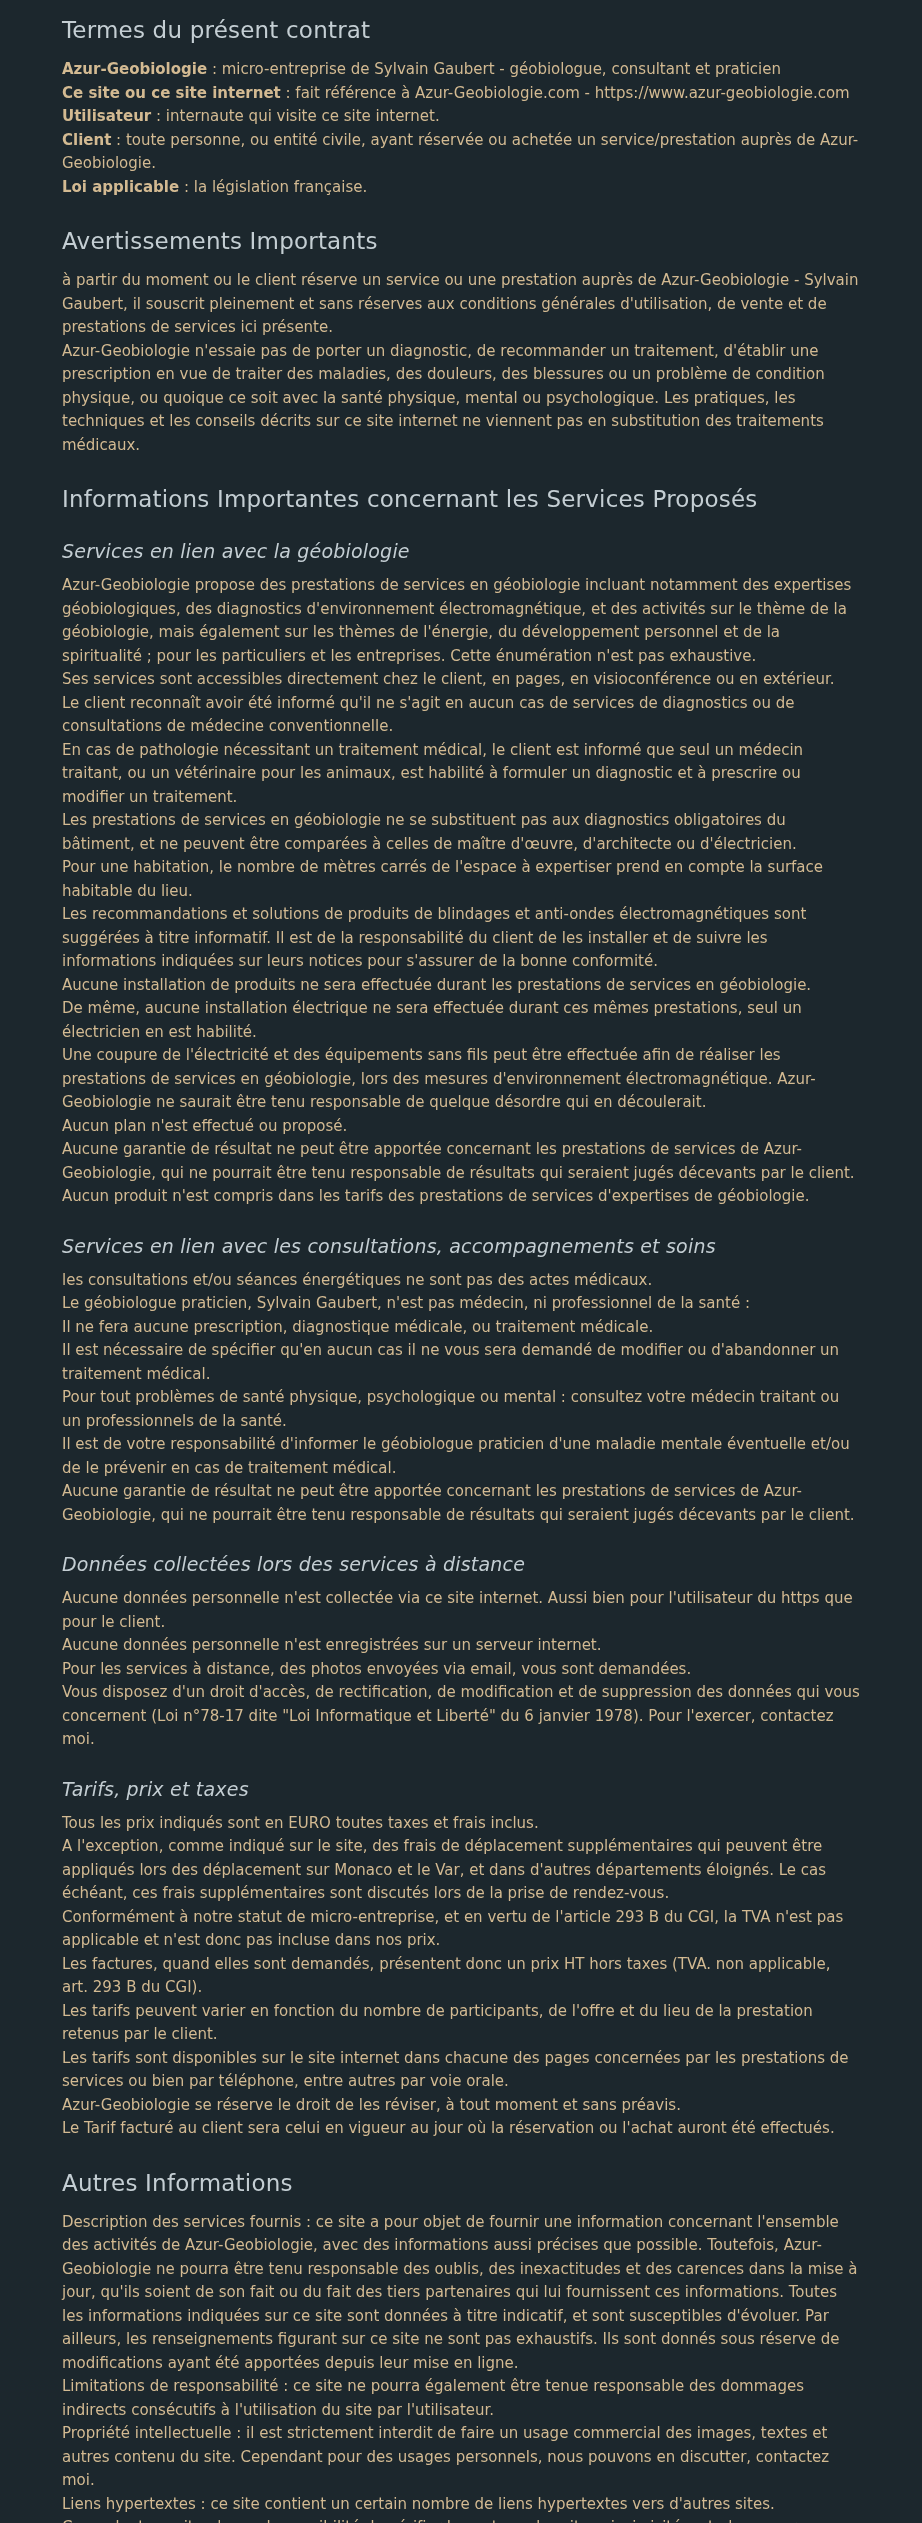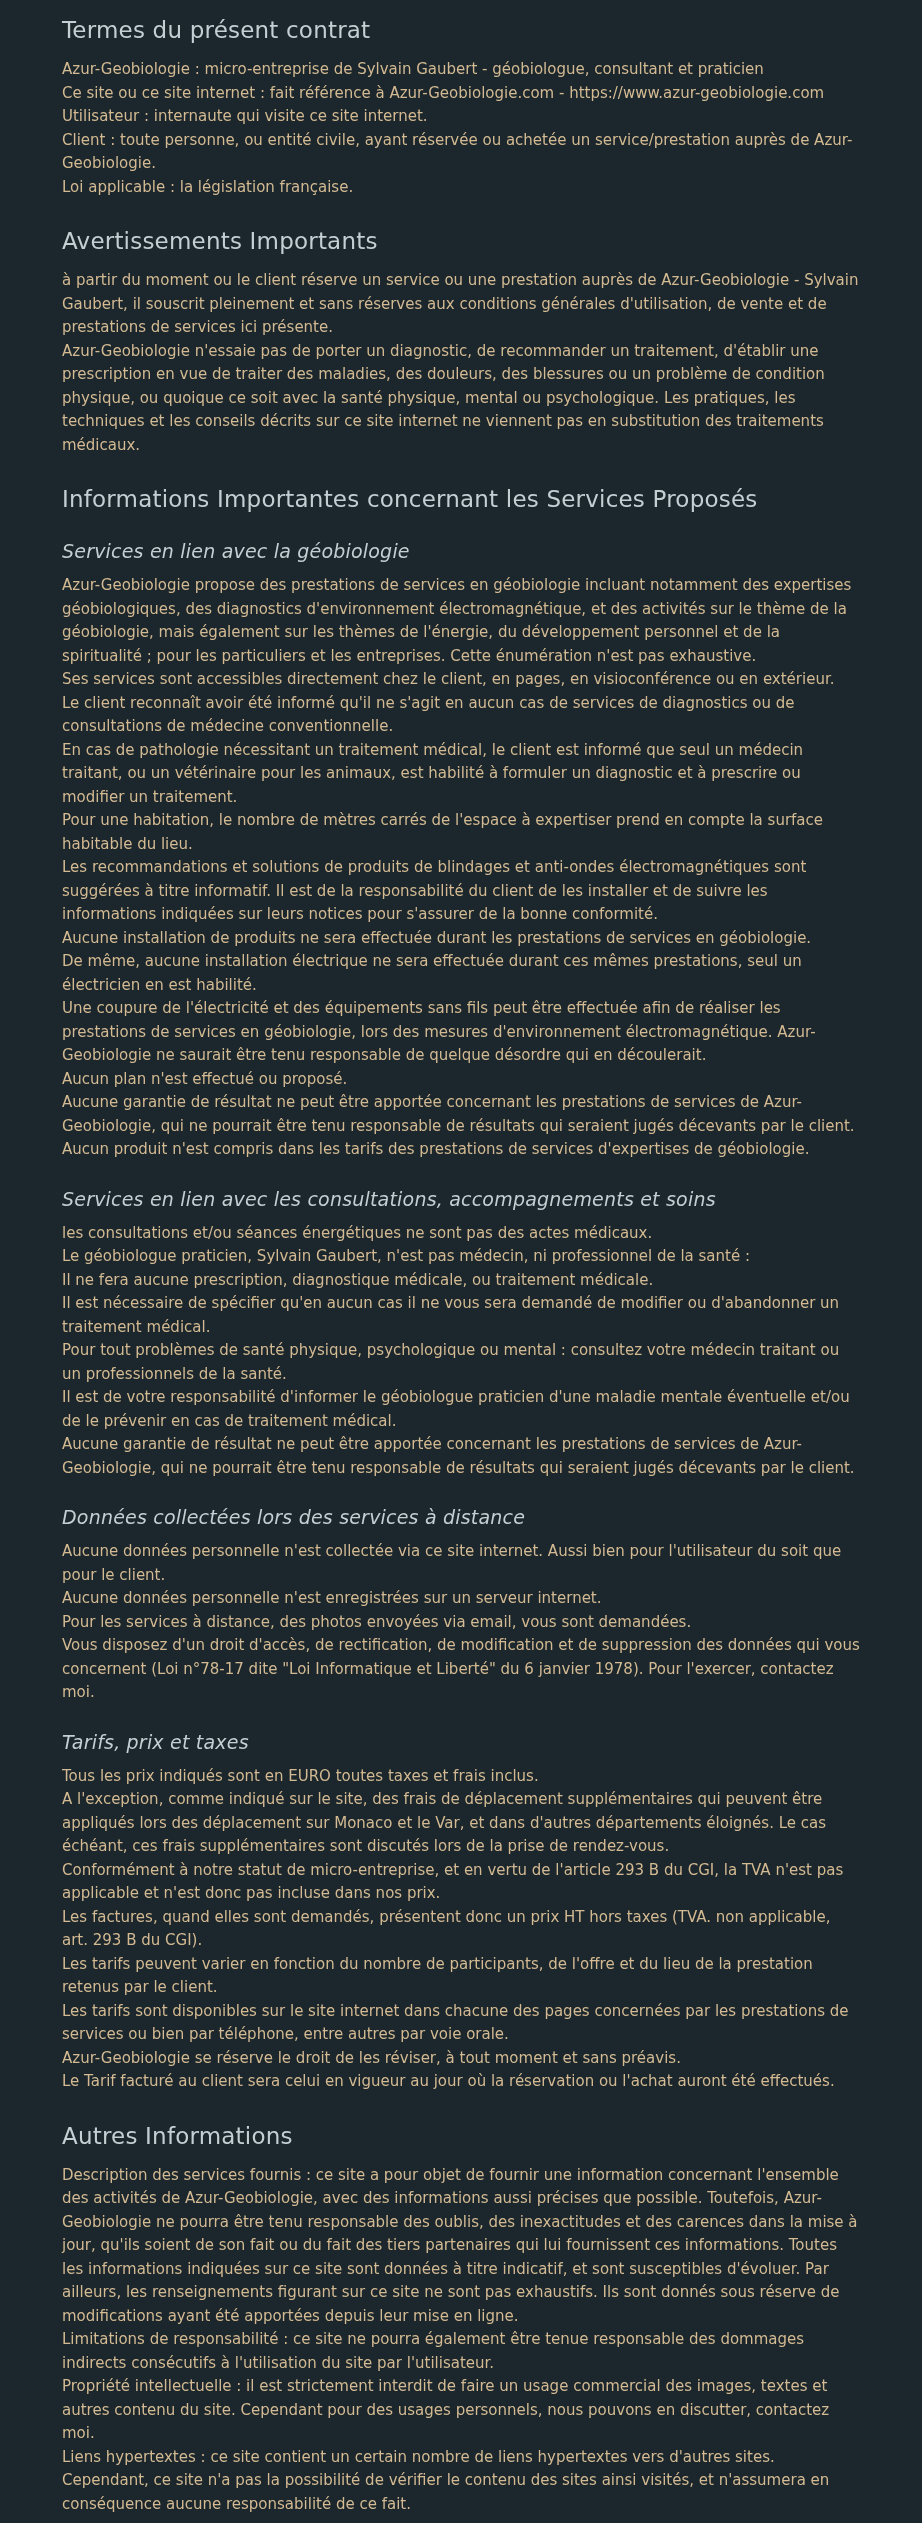--- a/index.html
+++ b/index.html
@@ -49,21 +49,21 @@
   .paragraph {
     margin: 0;
   }
   .paragraph.gap-before {
     margin-top: 23px;
   }
   .line {
     display: block;
   }
   .line strong {
-    font-weight: 400;
+    font-weight: 700;
     color: var(--body);
   }
 </style>
 </head>
 <body>
 
 <article class="page">
     <h2>Termes du présent contrat</h2>
     <div class="paragraph">
       <div class="line"><strong>Azur-Geobiologie</strong><span> : micro-entreprise de Sylvain Gaubert - géobiologue, consultant et praticien</span></div>
@@ -77,20 +77,21 @@
       <div class="line">à partir du moment ou le client réserve un service ou une prestation auprès de Azur-Geobiologie - Sylvain Gaubert, il souscrit pleinement et sans réserves aux conditions générales d'utilisation, de vente et de prestations de services ici présente.</div>
       <div class="line">Azur-Geobiologie n'essaie pas de porter un diagnostic, de recommander un traitement, d'établir une prescription en vue de traiter des maladies, des douleurs, des blessures ou un problème de condition physique, ou quoique ce soit avec la santé physique, mental ou psychologique. Les pratiques, les techniques et les conseils décrits sur ce site internet ne viennent pas en substitution des traitements médicaux.</div>
     </div>
     <h2>Informations Importantes concernant les Services Proposés</h2>
     <h3>Services en lien avec la géobiologie</h3>
     <div class="paragraph">
       <div class="line">Azur-Geobiologie propose des prestations de services en géobiologie incluant notamment des expertises géobiologiques, des diagnostics d'environnement électromagnétique, et des activités sur le thème de la géobiologie, mais également sur les thèmes de l'énergie, du développement personnel et de la spiritualité ; pour les particuliers et les entreprises. Cette énumération n'est pas exhaustive.</div>
       <div class="line">Ses services sont accessibles directement chez le client, en pages, en visioconférence ou en extérieur.</div>
       <div class="line">Le client reconnaît avoir été informé qu'il ne s'agit en aucun cas de services de diagnostics ou de consultations de médecine conventionnelle.</div>
       <div class="line">En cas de pathologie nécessitant un traitement médical, le client est informé que seul un médecin traitant, ou un vétérinaire pour les animaux, est habilité à formuler un diagnostic et à prescrire ou modifier un traitement.</div>
+      <div class="line">Les prestations de services en géobiologie ne se substituent pas aux diagnostics obligatoires du bâtiment, et ne peuvent être comparées à celles de maître d'œuvre, d'architecte ou d'électricien.</div>
       <div class="line">Pour une habitation, le nombre de mètres carrés de l'espace à expertiser prend en compte la surface habitable du lieu.</div>
       <div class="line">Les recommandations et solutions de produits de blindages et anti-ondes électromagnétiques sont suggérées à titre informatif. Il est de la responsabilité du client de les installer et de suivre les informations indiquées sur leurs notices pour s'assurer de la bonne conformité.</div>
       <div class="line">Aucune installation de produits ne sera effectuée durant les prestations de services en géobiologie.</div>
       <div class="line">De même, aucune installation électrique ne sera effectuée durant ces mêmes prestations, seul un électricien en est habilité.</div>
       <div class="line">Une coupure de l'électricité et des équipements sans fils peut être effectuée afin de réaliser les prestations de services en géobiologie, lors des mesures d'environnement électromagnétique. Azur-Geobiologie ne saurait être tenu responsable de quelque désordre qui en découlerait.</div>
       <div class="line">Aucun plan n'est effectué ou proposé.</div>
       <div class="line">Aucune garantie de résultat ne peut être apportée concernant les prestations de services de Azur-Geobiologie, qui ne pourrait être tenu responsable de résultats qui seraient jugés décevants par le client.</div>
       <div class="line">Aucun produit n'est compris dans les tarifs des prestations de services d'expertises de géobiologie.</div>
     </div>
     <h3>Services en lien avec les consultations, accompagnements et soins</h3>
@@ -98,21 +99,21 @@
       <div class="line">les consultations et/ou séances énergétiques ne sont pas des actes médicaux.</div>
       <div class="line">Le géobiologue praticien, Sylvain Gaubert, n'est pas médecin, ni professionnel de la santé :</div>
       <div class="line">Il ne fera aucune prescription, diagnostique médicale, ou traitement médicale.</div>
       <div class="line">Il est nécessaire de spécifier qu'en aucun cas il ne vous sera demandé de modifier ou d'abandonner un traitement médical.</div>
       <div class="line">Pour tout problèmes de santé physique, psychologique ou mental : consultez votre médecin traitant ou un professionnels de la santé.</div>
       <div class="line">Il est de votre responsabilité d'informer le géobiologue praticien d'une maladie mentale éventuelle et/ou de le prévenir en cas de traitement médical.</div>
       <div class="line">Aucune garantie de résultat ne peut être apportée concernant les prestations de services de Azur-Geobiologie, qui ne pourrait être tenu responsable de résultats qui seraient jugés décevants par le client.</div>
     </div>
     <h3>Données collectées lors des services à distance</h3>
     <div class="paragraph">
-      <div class="line">Aucune données personnelle n'est collectée via ce site internet. Aussi bien pour l'utilisateur du soit que pour le client.</div>
+      <div class="line">Aucune données personnelle n'est collectée via ce site internet. Aussi bien pour l'utilisateur du https que pour le client.</div>
       <div class="line">Aucune données personnelle n'est enregistrées sur un serveur internet.</div>
       <div class="line">Pour les services à distance, des photos envoyées via email, vous sont demandées.</div>
       <div class="line">Vous disposez d'un droit d'accès, de rectification, de modification et de suppression des données qui vous concernent (Loi n°78-17 dite "Loi Informatique et Liberté" du 6 janvier 1978). Pour l'exercer, contactez moi.</div>
     </div>
     <h3>Tarifs, prix et taxes</h3>
     <div class="paragraph">
       <div class="line">Tous les prix indiqués sont en EURO toutes taxes et frais inclus.</div>
       <div class="line">A l'exception, comme indiqué sur le site, des frais de déplacement supplémentaires qui peuvent être appliqués lors des déplacement sur Monaco et le Var, et dans d'autres départements éloignés. Le cas échéant, ces frais supplémentaires sont discutés lors de la prise de rendez-vous.</div>
       <div class="line">Conformément à notre statut de micro-entreprise, et en vertu de l'article 293 B du CGI, la TVA n'est pas applicable et n'est donc pas incluse dans nos prix.</div>
       <div class="line">Les factures, quand elles sont demandés, présentent donc un prix HT hors taxes (TVA. non applicable, art. 293 B du CGI).</div>

